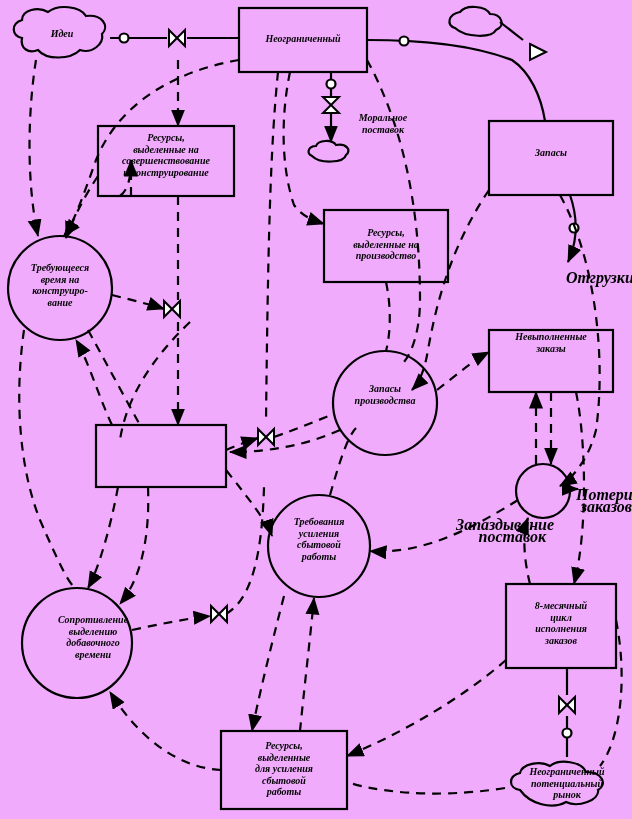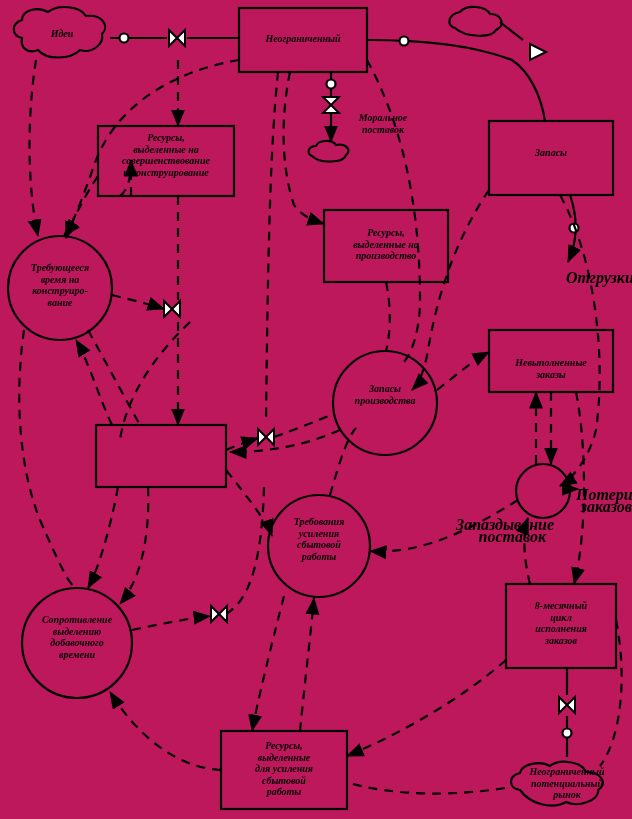--- a/index.html
+++ b/index.html
@@ -4,21 +4,21 @@
 <style>
   html, body {
     margin: 0;
     padding: 0;
     background: #ffffff;
   }
   #diagram-root {
     position: relative;
     width: 632px;
     height: 819px;
-    background: #be185d;
+    background: #f0abfc;
     font-family: "Liberation Serif", serif;
     overflow: hidden;
   }
   #diagram-svg {
     position: absolute;
     left: 0;
     top: 0;
     width: 632px;
     height: 819px;
   }
@@ -225,29 +225,29 @@
 выделенные на
 совершенствование
 и конструирование</div>
   <div class="node-label" style="left:326px; top:227px; width:120px;">Ресурсы,
 выделенные на
 производство</div>
   <div class="node-label" style="left:10px; top:262px; width:100px;">Требующееся
 время на
 конструиро-
 вание</div>
-  <div class="node-label" style="left:491px; top:357px; width:120px;">Невыполненные
+  <div class="node-label" style="left:491px; top:331px; width:120px;">Невыполненные
 заказы</div>
   <div class="node-label" style="left:335px; top:383px; width:100px;">Запасы
 производства</div>
   <div class="node-label" style="left:270px; top:516px; width:98px;">Требования
 усиления
 сбытовой
 работы</div>
-  <div class="node-label" style="left:24px; top:614px; width:106px;">Сопротивление
+  <div class="node-label" style="left:24px; top:614px; width:106px;padding-left:16px;">Сопротивление
 выделению
 добавочного
 времени</div>
   <div class="node-label" style="left:508px; top:600px; width:106px;">8-месячный
 цикл
 исполнения
 заказов</div>
   <div class="node-label" style="left:223px; top:740px; width:122px;">Ресурсы,
 выделенные
 для усиления

